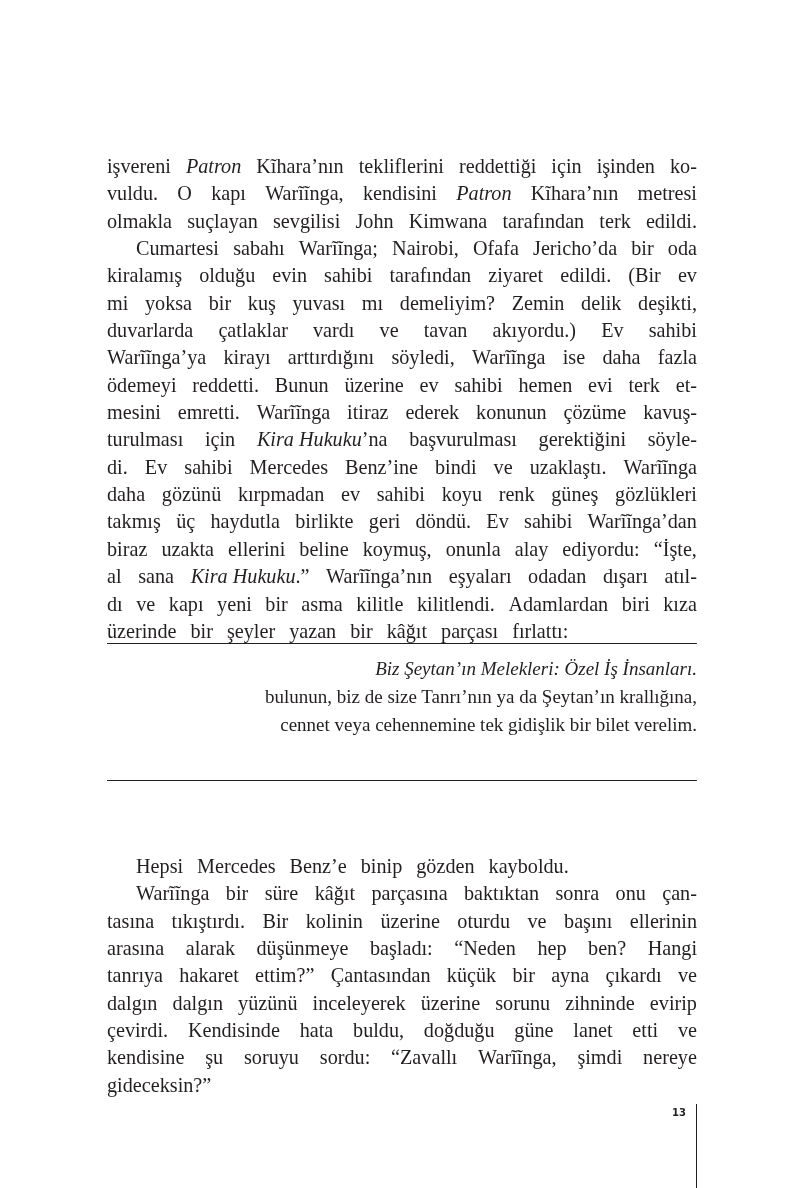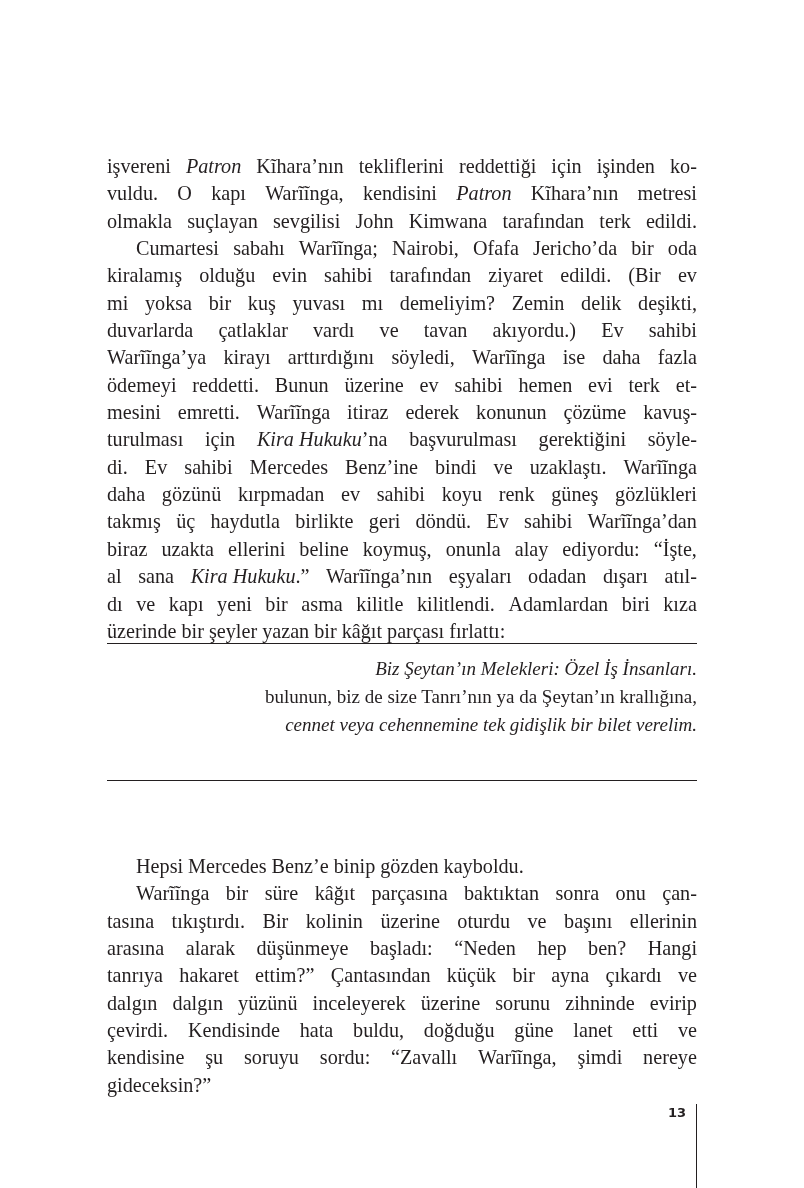--- a/index.html
+++ b/index.html
@@ -31,21 +31,21 @@
     }
     
     .jline {
       display: flex;
       justify-content: space-between;
       white-space: nowrap;
       height: 27.35px;
     }
     .jline.last {
       justify-content: flex-start;
-      gap: 5px;
+      gap: 14px;
     }
     .jline.indent { padding-left: 29px; }
     .w { white-space: pre; }
     .w.it { font-style: italic; text-align: right; }
 
     .top-section { top: 117px; }
     .bottom-section { top: 817px; }
 
     .notice {
       position: absolute;
@@ -73,31 +73,31 @@
       text-align: right;
     }
     .notice-heading {
       font-style: italic;
       display: block;
       padding-left: 14px;
     }
     .notice-line { display: block; }
     .notice-line.l1 { padding-left: 10px; }
     .notice-line.l2 { padding-left: 0; }
-    .notice-line.l3 { padding-left: 2px; font-style: italic; }
+    .notice-line.l3 { padding-left: 2px; }
 
     .page-number {
       position: absolute;
       left: 660px;
       top: 1105px;
       width: 26px;
       text-align: right;
       font-family: "DejaVu Sans", "Liberation Sans", sans-serif;
       font-weight: bold;
-      font-size: 13px;
+      font-size: 10px;
       line-height: 16px;
       color: #231f20;
     }
     .vertical-rule {
       position: absolute;
       left: 696px;
       top: 1104px;
       width: 1.4px;
       height: 84px;
       background: #231f20;

